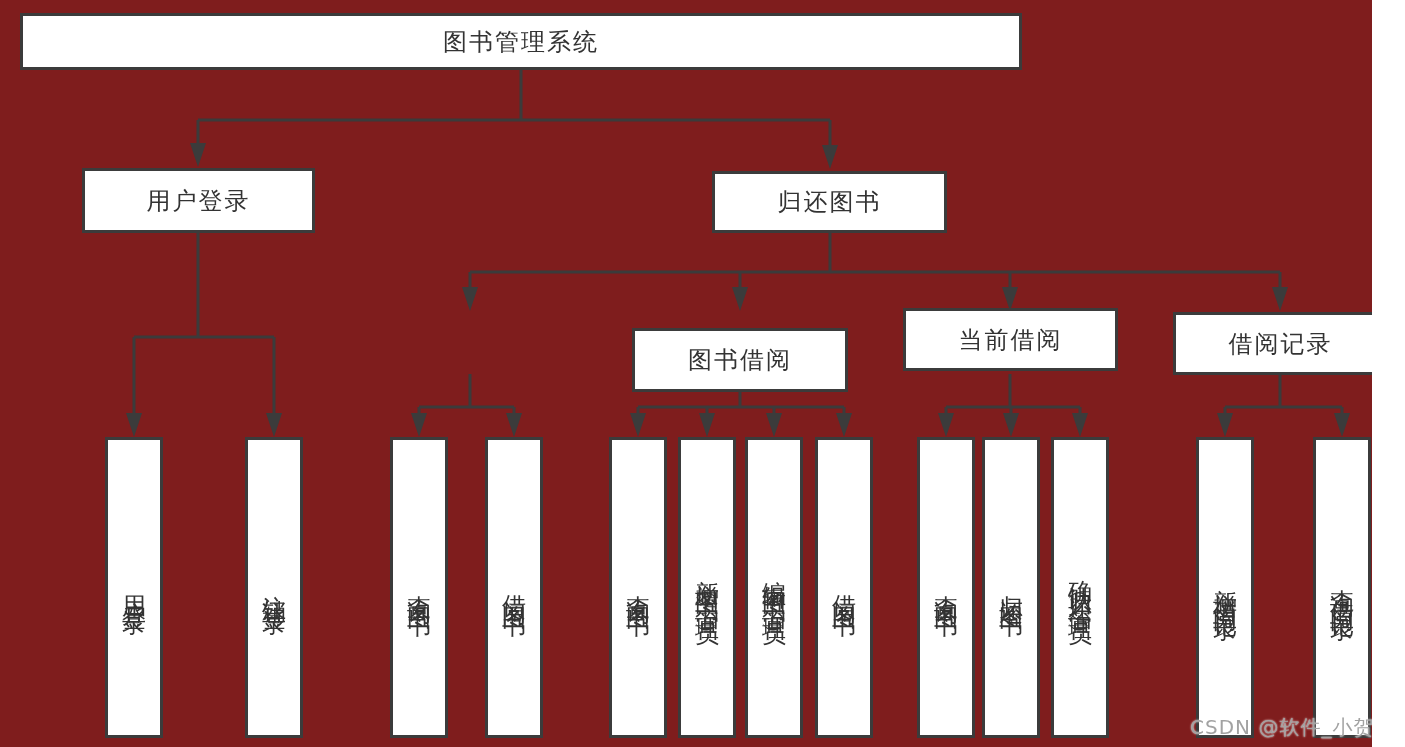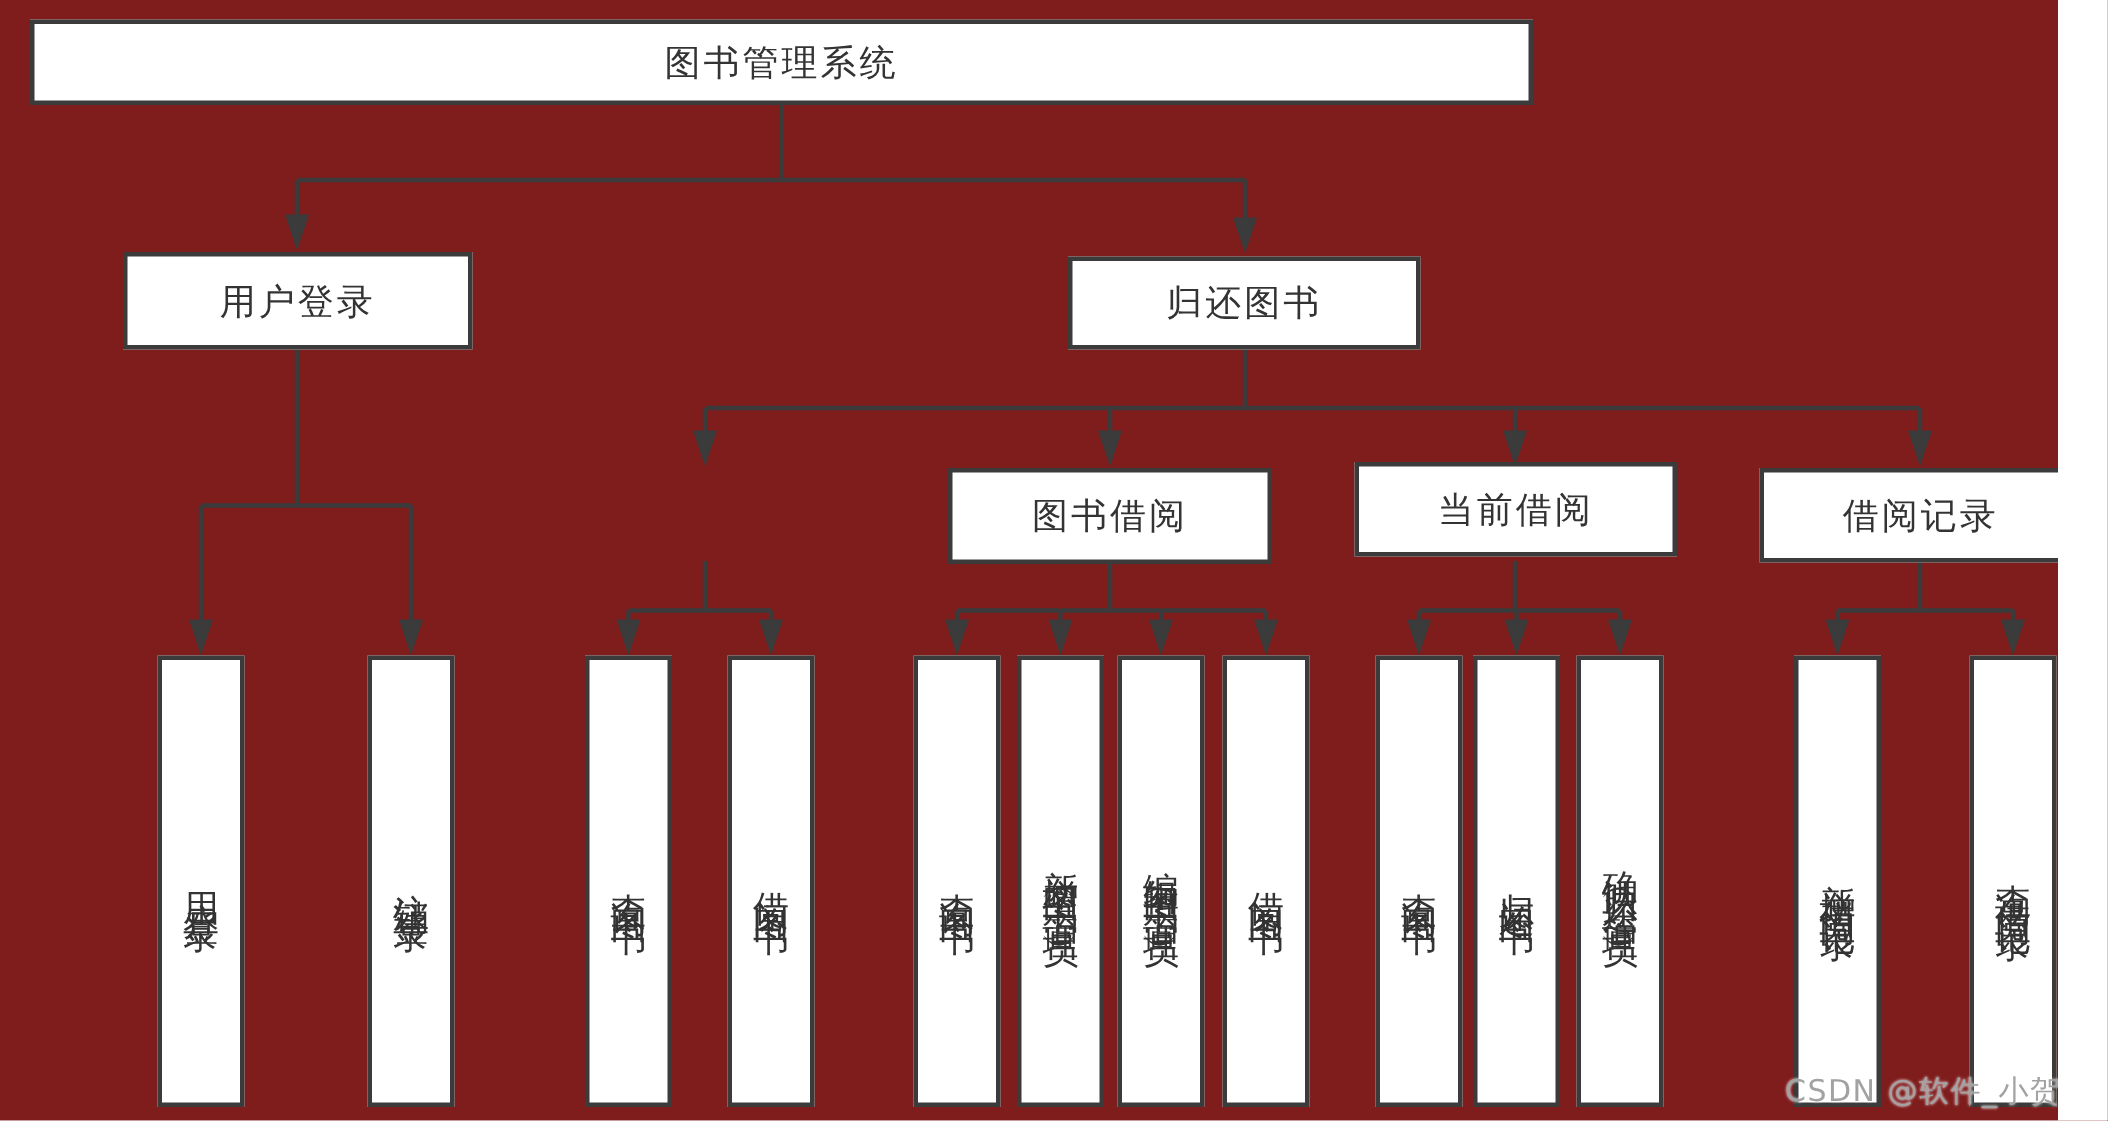--- a/index.html
+++ b/index.html
@@ -104,21 +104,21 @@
     <span>图书管理系统</span>
   </div>
 
   <div class="hbox" style="left:82px; top:168px; width:233px; height:65px;">
     <span>用户登录</span>
   </div>
   <div class="hbox" style="left:712px; top:171px; width:235px; height:62px;">
     <span>归还图书</span>
   </div>
 
-  <div class="hbox" style="left:632px; top:312px; width:216px; height:64px;">
+  <div class="hbox" style="left:632px; top:328px; width:216px; height:64px;">
     <span>图书借阅</span>
   </div>
   <div class="hbox" style="left:903px; top:308px; width:215px; height:63px;">
     <span>当前借阅</span>
   </div>
   <div class="hbox" style="left:1173px; top:312px; width:215px; height:63px;">
     <span>借阅记录</span>
   </div>
 
   <div class="vbox" style="left:105px;">

